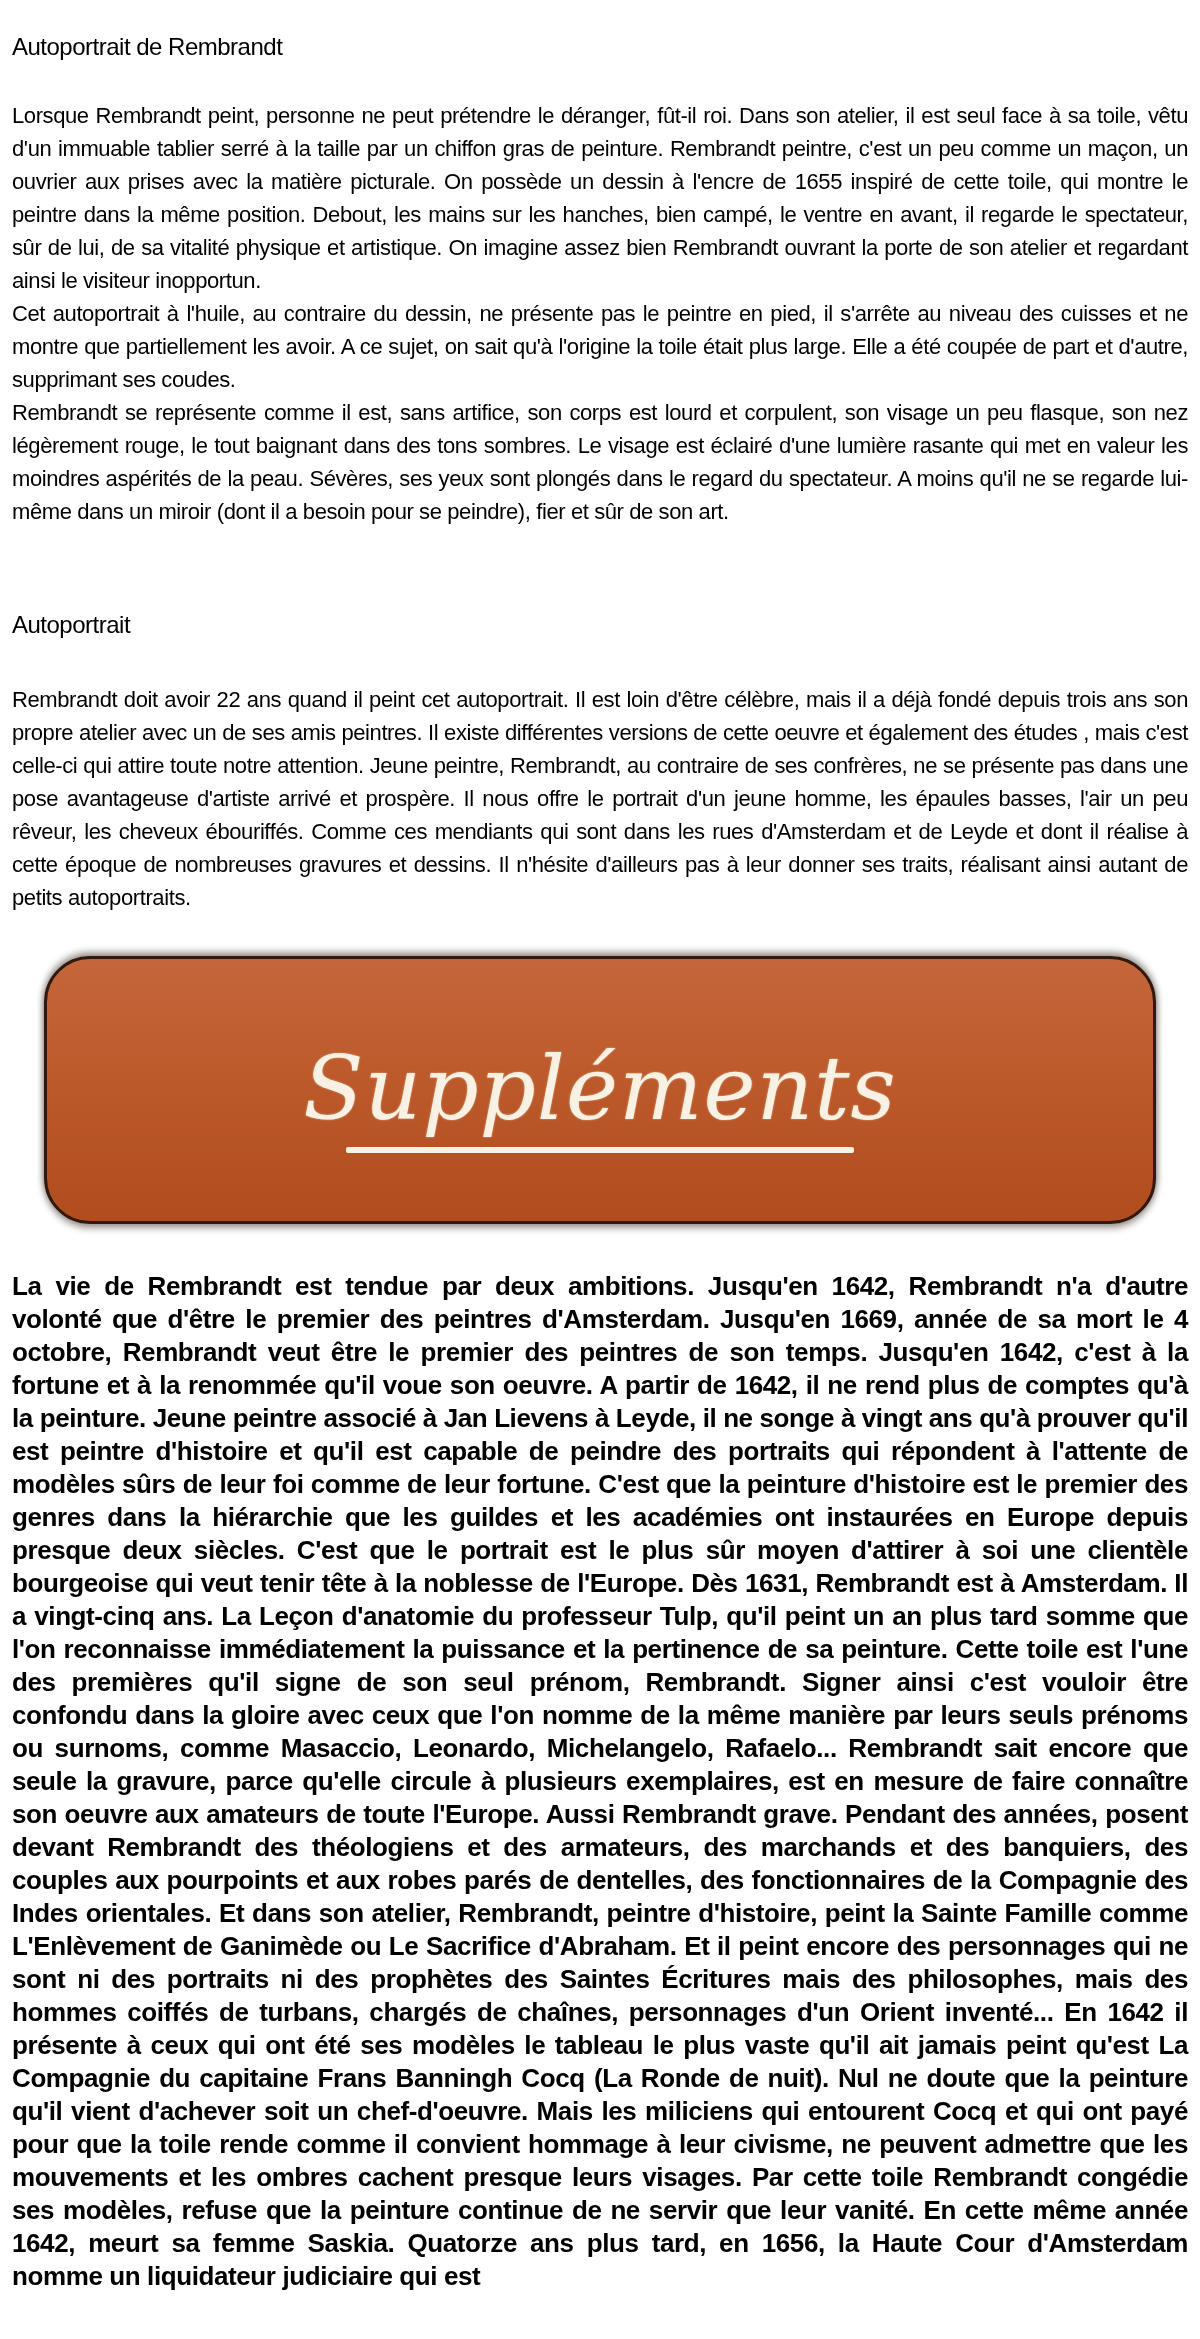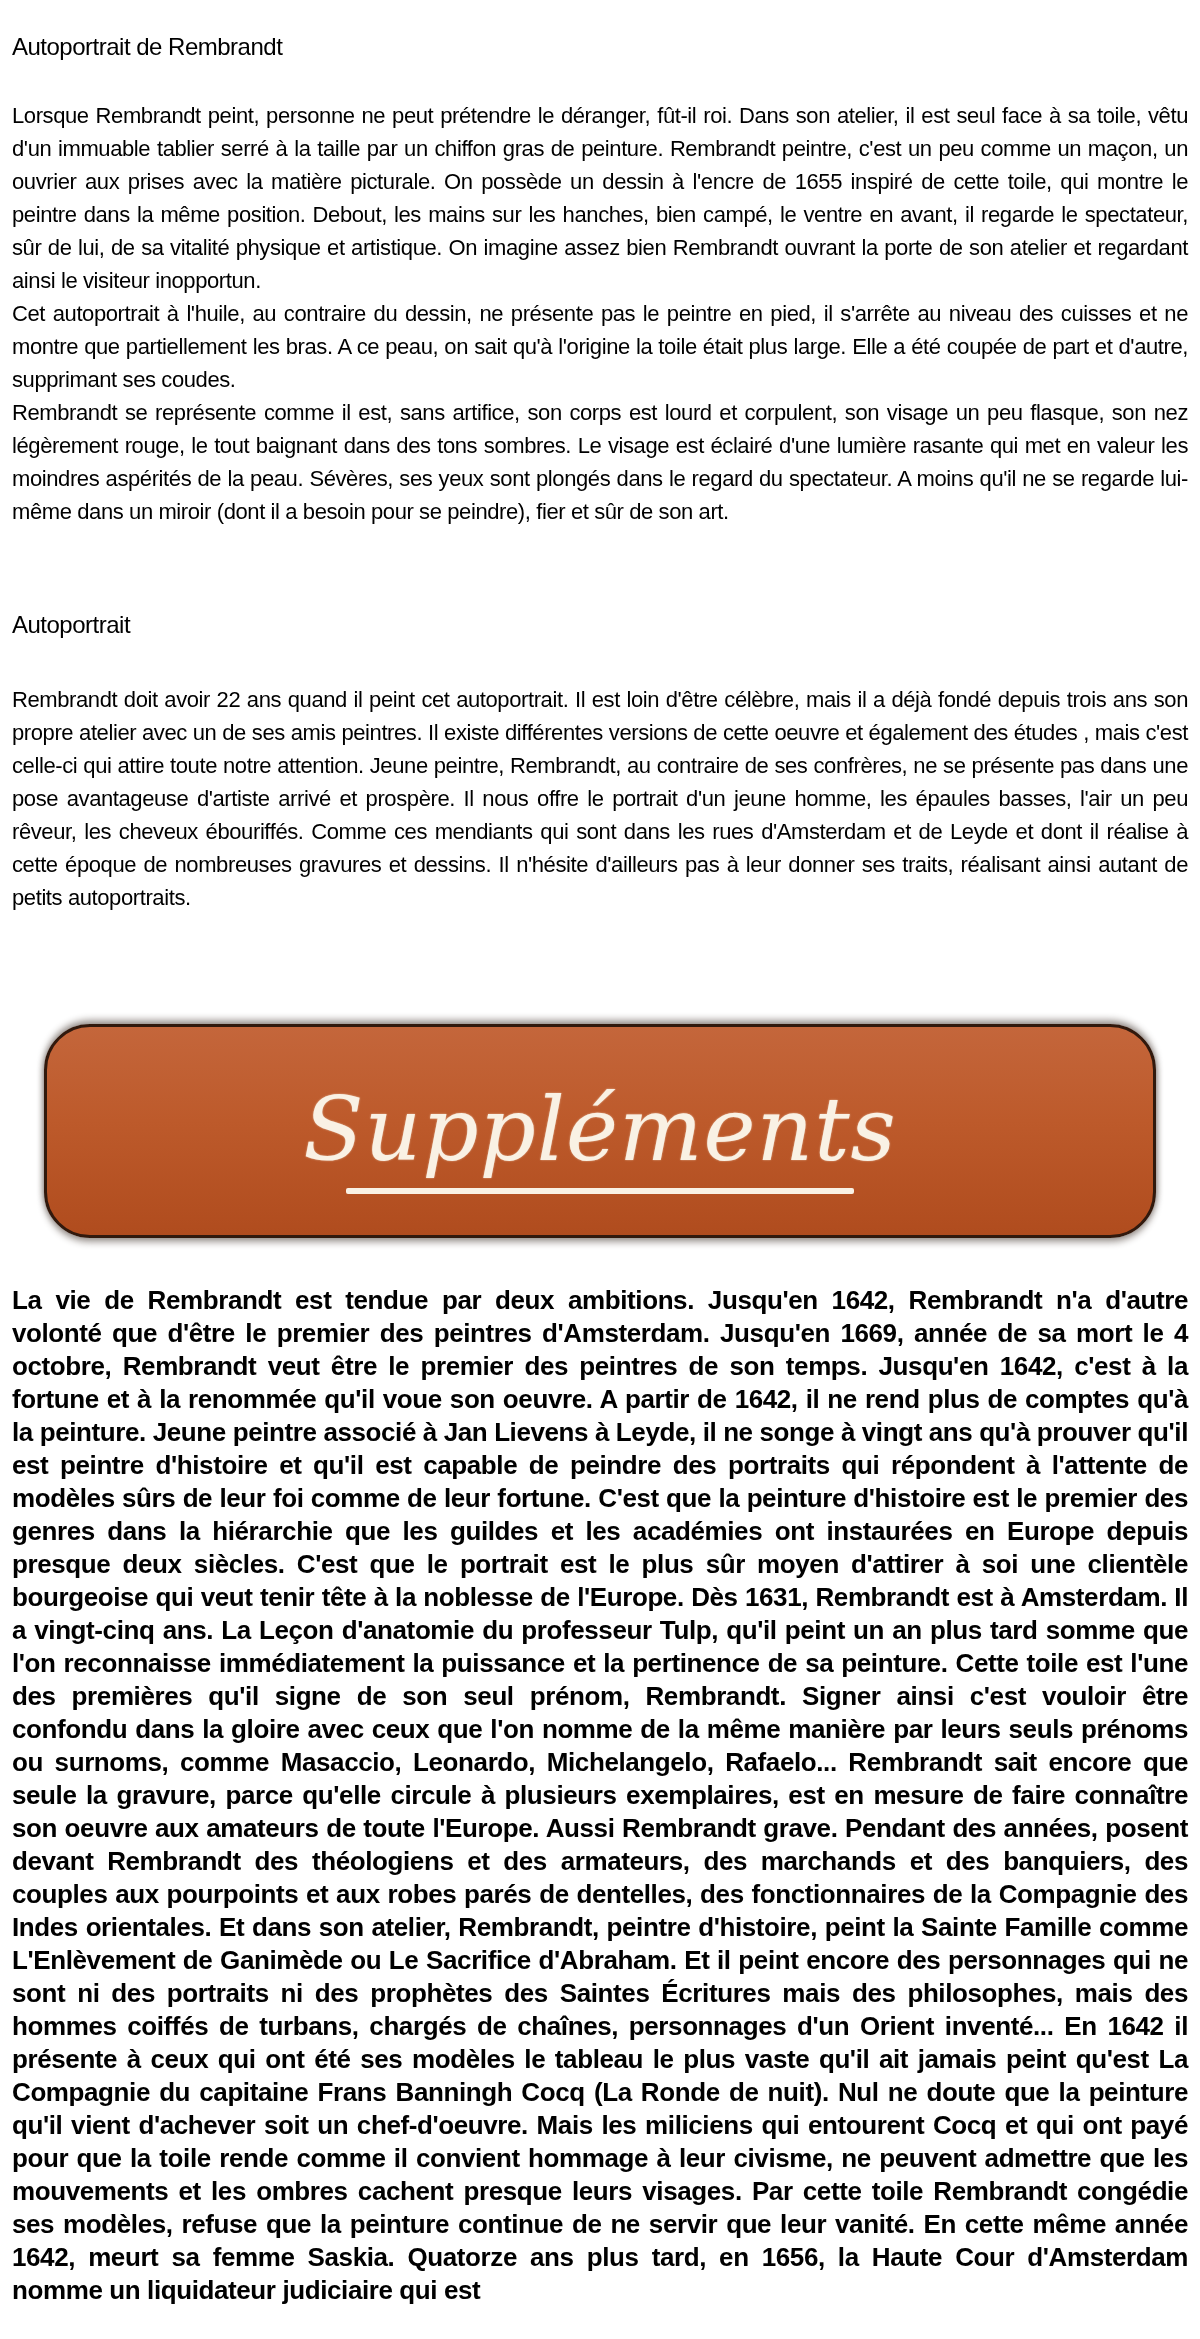--- a/index.html
+++ b/index.html
@@ -40,23 +40,23 @@
   .bold-par {
     margin: 46px 0 0 0;
     font-size: 26px;
     line-height: 33px;
     letter-spacing: -0.4px;
     font-weight: bold;
     text-align: justify;
     text-justify: inter-word;
   }
   .supplements-btn {
-    margin: 110px auto 0 auto;
+    margin: 42px auto 0 auto;
     width: 1112px;
-    height: 214px;
+    height: 268px;
     border: 3px solid #31190d;
     border-radius: 46px;
     background: linear-gradient(to bottom, #c4663b 0%, #bd5a2b 45%, #b04c1e 100%);
     box-shadow: 0 -4px 7px rgba(40,25,15,0.45), 0 4px 7px rgba(40,25,15,0.45);
     display: flex;
     flex-direction: column;
     align-items: center;
     justify-content: center;
     cursor: pointer;
     box-sizing: border-box;
@@ -81,21 +81,21 @@
   }
 </style>
 </head>
 <body>
 
 <div class="page">
 
   <h1 class="doc-title">Autoportrait de Rembrandt</h1>
 
   <p class="body-par">Lorsque Rembrandt peint, personne ne peut prétendre le déranger, fût-il roi. Dans son atelier, il est seul face à sa toile, vêtu d'un immuable tablier serré à la taille par un chiffon gras de peinture. Rembrandt peintre, c'est un peu comme un maçon, un ouvrier aux prises avec la matière picturale. On possède un dessin à l'encre de 1655 inspiré de cette toile, qui montre le peintre dans la même position. Debout, les mains sur les hanches, bien campé, le ventre en avant, il regarde le spectateur, sûr de lui, de sa vitalité physique et artistique. On imagine assez bien Rembrandt ouvrant la porte de son atelier et regardant ainsi le visiteur inopportun.</p>
-  <p class="body-par">Cet autoportrait à l'huile, au contraire du dessin, ne présente pas le peintre en pied, il s'arrête au niveau des cuisses et ne montre que partiellement les bras. A ce peau, on sait qu'à l'origine la toile était plus large. Elle a été coupée de part et d'autre, supprimant ses coudes.</p>
+  <p class="body-par">Cet autoportrait à l'huile, au contraire du dessin, ne présente pas le peintre en pied, il s'arrête au niveau des cuisses et ne montre que partiellement les avoir. A ce sujet, on sait qu'à l'origine la toile était plus large. Elle a été coupée de part et d'autre, supprimant ses coudes.</p>
   <p class="body-par">Rembrandt se représente comme il est, sans artifice, son corps est lourd et corpulent, son visage un peu flasque, son nez légèrement rouge, le tout baignant dans des tons sombres. Le visage est éclairé d'une lumière rasante qui met en valeur les moindres aspérités de la peau. Sévères, ses yeux sont plongés dans le regard du spectateur. A moins qu'il ne se regarde lui-même dans un miroir (dont il a besoin pour se peindre), fier et sûr de son art.</p>
 
   <h1 class="doc-title second">Autoportrait</h1>
 
   <p class="body-par">Rembrandt doit avoir 22 ans quand il peint cet autoportrait. Il est loin d'être célèbre, mais il a déjà fondé depuis trois ans son propre atelier avec un de ses amis peintres. Il existe différentes versions de cette oeuvre et également des études , mais c'est celle-ci qui attire toute notre attention. Jeune peintre, Rembrandt, au contraire de ses confrères, ne se présente pas dans une pose avantageuse d'artiste arrivé et prospère. Il nous offre le portrait d'un jeune homme, les épaules basses, l'air un peu rêveur, les cheveux ébouriffés. Comme ces mendiants qui sont dans les rues d'Amsterdam et de Leyde et dont il réalise à cette époque de nombreuses gravures et dessins. Il n'hésite d'ailleurs pas à leur donner ses traits, réalisant ainsi autant de petits autoportraits.</p>
 
   <div class="supplements-btn">
     <span class="supplements-label">Suppléments</span>
     <div class="supplements-underline"></div>
   </div>

